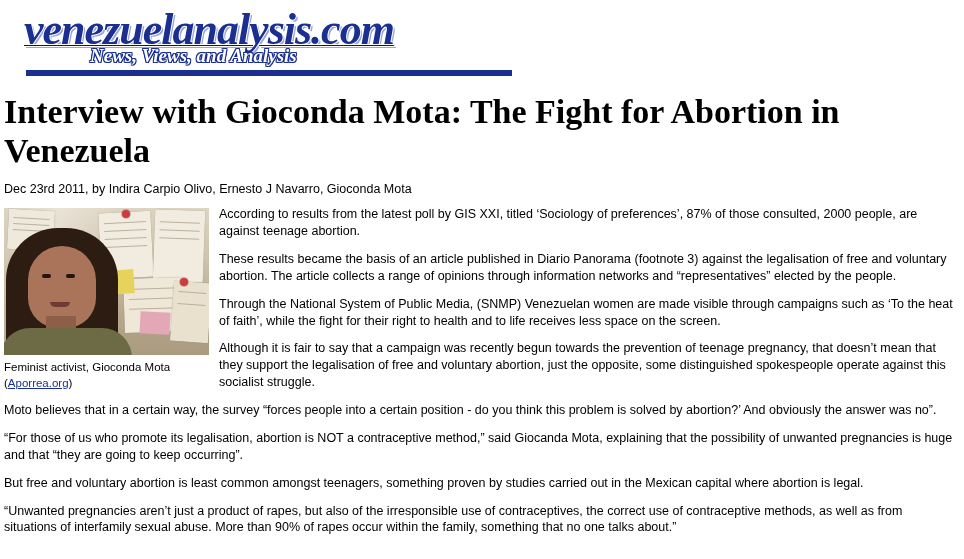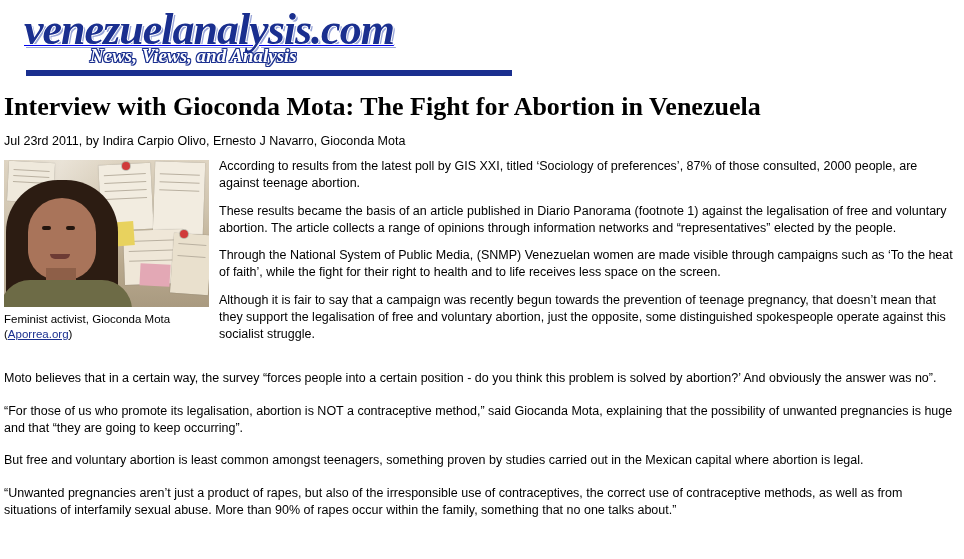--- a/index.html
+++ b/index.html
@@ -67,21 +67,21 @@
     height: 6px;
     background: #1a2f8f;
   }
 
   
   .article {
     padding: 6px 6px 0 4px;
   }
   h1.headline {
     font-family: "Liberation Serif", serif;
-    font-size: 26px;
+    font-size: 34px;
     font-weight: bold;
     margin: 8px 0 12px 0;
     line-height: 1.15;
     color: #000;
   }
   .byline {
     font-size: 12.5px;
     margin: 0 0 10px 0;
     color: #000;
   }
@@ -205,21 +205,21 @@
     margin: 0 0 11px 0;
     text-align: left;
     color: #000;
   }
   .body-text p.indent-quote {
     text-indent: 14px;
   }
   .after-float p {
     font-size: 12.5px;
     line-height: 1.35;
-    margin: 16px 0 11px 0;
+    margin: 0 0 11px 0;
     color: #000;
   }
   .clearfix::after {
     content: "";
     display: block;
     clear: both;
   }
 </style>
 </head>
 <body>
@@ -230,21 +230,21 @@
     <a class="logo-wrap" href="#">
       <span class="logo-main">venezuelanalysis.com</span>
       <span class="logo-sub">News, Views, and Analysis</span>
       <span class="logo-underline"></span>
     </a>
   </div>
 
   <div class="article">
 
     <h1 class="headline">Interview with Gioconda Mota: The Fight for Abortion in Venezuela</h1>
-    <div class="byline">Jul 23rd 2011, by Indira Carpio Olivo, Ernesto J Navarro, Gioconda Mota</div>
+    <div class="byline">Dec 23rd 2011, by Indira Carpio Olivo, Ernesto J Navarro, Gioconda Mota</div>
 
     <div class="body-area clearfix">
 
       <div class="figure">
         <div class="photo">
           <div class="bg-papers"></div>
           <div class="paper p5">
             <span class="line" style="top:8px"></span>
               <span class="line" style="top:14px"></span>
               <span class="line" style="top:20px"></span>
@@ -282,21 +282,21 @@
           <div class="person-body"></div>
         </div>
         <div class="caption">
           <span>Feminist activist, Gioconda Mota</span><br>
           <span>(</span><a href="#">Aporrea.org</a><span>)</span>
         </div>
       </div>
 
       <div class="body-text">
         <p>According to results from the latest poll by GIS XXI, titled ‘Sociology of preferences’, 87% of those consulted, 2000 people, are against teenage abortion.</p>
-        <p>These results became the basis of an article published in Diario Panorama (footnote 1) against the legalisation of free and voluntary abortion. The article collects a range of opinions through information networks and “representatives” elected by the people.</p>
+        <p>These results became the basis of an article published in Diario Panorama (footnote 3) against the legalisation of free and voluntary abortion. The article collects a range of opinions through information networks and “representatives” elected by the people.</p>
         <p>Through the National System of Public Media, (SNMP) Venezuelan women are made visible through campaigns such as ‘To the heat of faith’, while the fight for their right to health and to life receives less space on the screen.</p>
         <p>Although it is fair to say that a campaign was recently begun towards the prevention of teenage pregnancy, that doesn’t mean that they support the legalisation of free and voluntary abortion, just the opposite, some distinguished spokespeople operate against this socialist struggle.</p>
       </div>
     </div>
 
     <div class="after-float">
       <p>Moto believes that in a certain way, the survey “forces people into a certain position - do you think this problem is solved by abortion?’ And obviously the answer was no”.</p>
       <p>“For those of us who promote its legalisation, abortion is NOT a contraceptive method,” said Giocanda Mota, explaining that the possibility of unwanted pregnancies is huge and that “they are going to keep occurring”.</p>
       <p>But free and voluntary abortion is least common amongst teenagers, something proven by studies carried out in the Mexican capital where abortion is legal.</p>
       <p>“Unwanted pregnancies aren’t just a product of rapes, but also of the irresponsible use of contraceptives, the correct use of contraceptive methods, as well as from situations of interfamily sexual abuse. More than 90% of rapes occur within the family, something that no one talks about.”</p>

